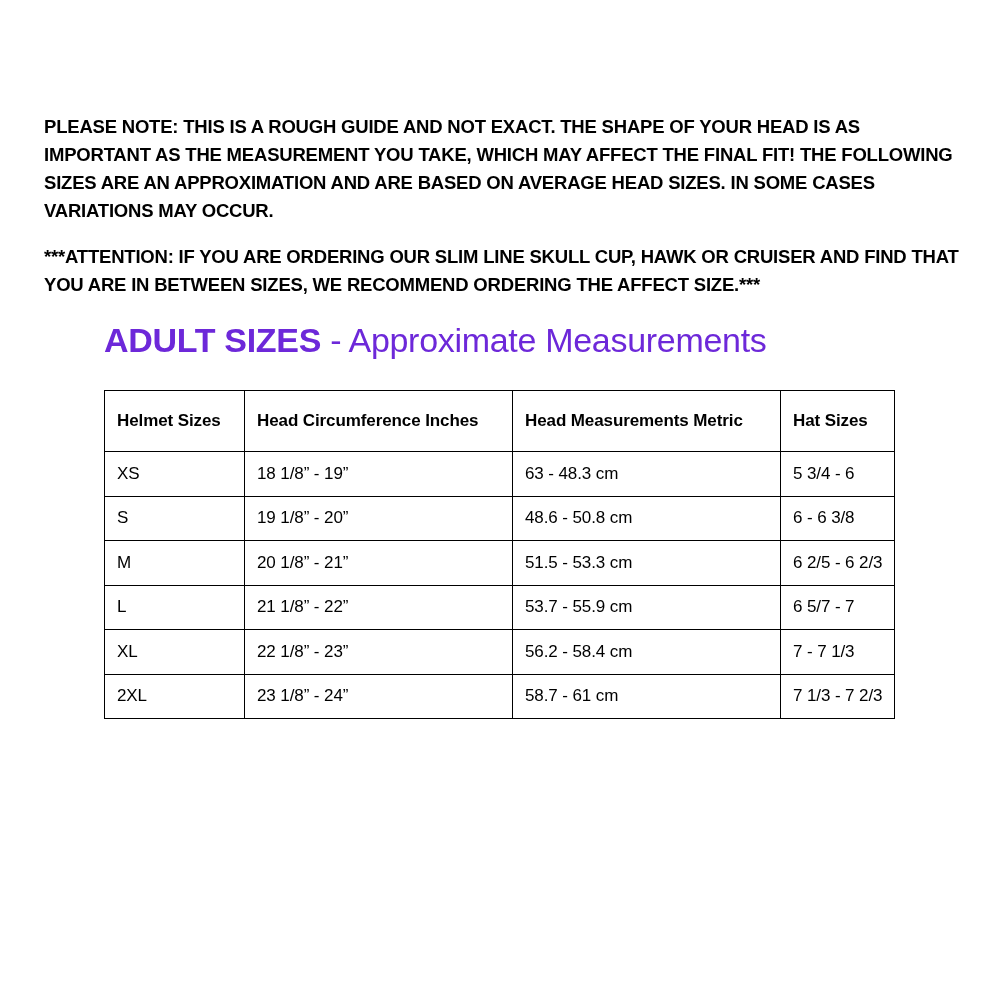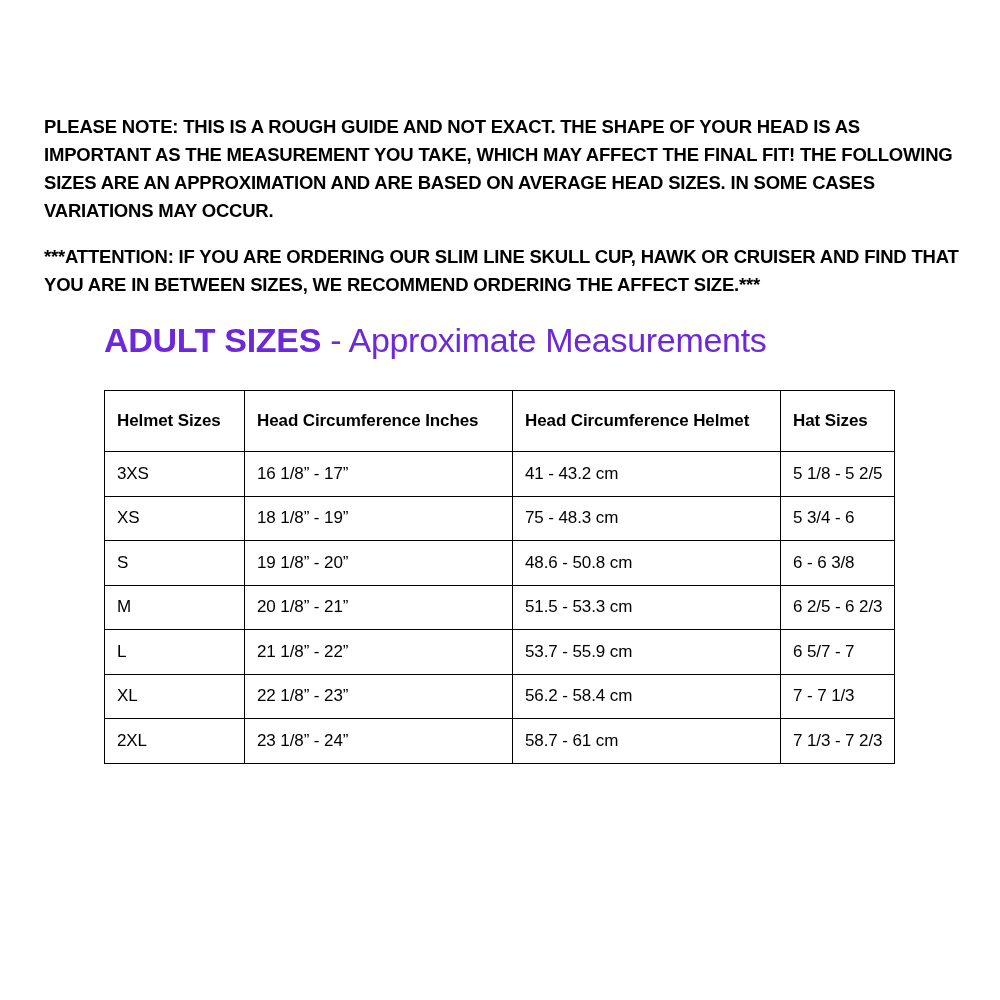--- a/index.html
+++ b/index.html
@@ -102,35 +102,29 @@
       <colgroup>
         <col class="c0">
           <col class="c1">
           <col class="c2">
           <col class="c3">
       </colgroup>
       <thead>
         <tr>
           <th>Helmet Sizes</th>
           <th>Head Circumference Inches</th>
-          <th>Head Circumference Helmet</th>
+          <th>Head Measurements Metric</th>
           <th>Hat Sizes</th>
         </tr>
       </thead>
       <tbody>
           <tr>
-            <td>3XS</td>
-            <td>16 1/8” - 17”</td>
-            <td class="emph">41 - 43.2 cm</td>
-            <td>5 1/8 - 5 2/5</td>
-          </tr>
-          <tr>
             <td>XS</td>
             <td>18 1/8” - 19”</td>
-            <td>75 - 48.3 cm</td>
+            <td>63 - 48.3 cm</td>
             <td>5 3/4 - 6</td>
           </tr>
           <tr>
             <td>S</td>
             <td>19 1/8” - 20”</td>
             <td>48.6 - 50.8 cm</td>
             <td>6 - 6 3/8</td>
           </tr>
           <tr>
             <td>M</td>

